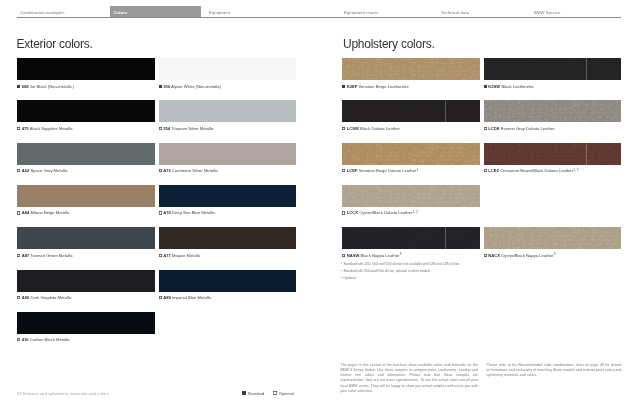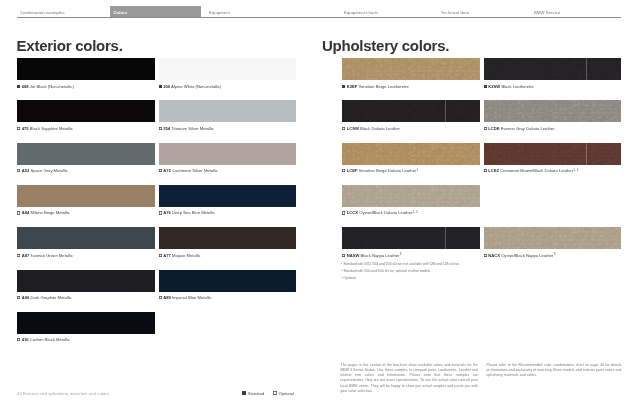--- a/index.html
+++ b/index.html
@@ -37,27 +37,27 @@
   }
   .tab.active {
     background: #9a9a9a;
     color: #ffffff;
     font-weight: bold;
   }
 
   
   .section-title {
     position: absolute;
-    font-size: 15px;
-    font-weight: bold;
+    font-size: 12px;
+    font-weight: normal;
     color: #333333;
     letter-spacing: -0.25px;
   }
   #ext-title { left: 16.6px; top: 36.5px; }
-  #uph-title { left: 322px; top: 36.5px; }
+  #uph-title { left: 343px; top: 36.5px; }
 
   
   .grid { position: absolute; }
   #ext-grid { left: 17px; top: 58px; width: 279px; }
   #uph-grid { left: 342px; top: 58px; width: 279px; }
 
   .cell { position: absolute; }
   .chip { width: 100%; height: 22px; }
   .chip.leather { position: relative; overflow: hidden; }
   .chip.leather .grain {

